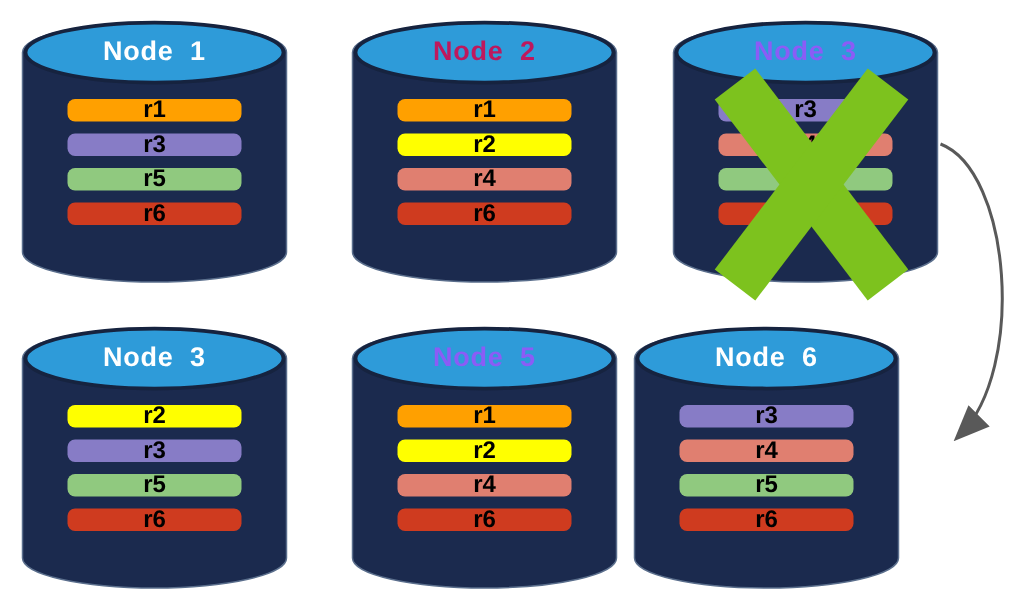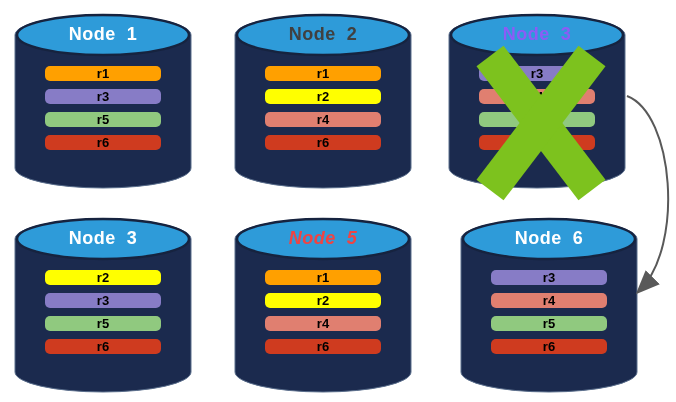--- a/index.html
+++ b/index.html
@@ -10,26 +10,26 @@
   .node{position:absolute;width:180px;height:186px;}
   .node svg.cyl{position:absolute;left:0;top:0;}
   .node-title{
     position:absolute;top:16px;left:0;width:100%;
     text-align:center;color:#fff;font-weight:bold;font-size:18px;
     letter-spacing:.5px;white-space:pre;
   }
   .bars{position:absolute;left:32px;top:58px;width:116px;}
   .bar{
     width:116px;height:15px;margin-bottom:8px;border-radius:5px;
-    text-align:center;font-weight:bold;font-size:13px;line-height:15px;
+    text-align:center;font-weight:bold;font-size:16px;line-height:15px;
     color:#000;
   }
   
   #node-1{left:13px;top:8px;}   #node-2{left:233px;top:8px;}  #node-3{left:447px;top:8px;}
-  #node-4{left:13px;top:212px;} #node-5{left:233px;top:212px;}#node-6{left:459px;top:212px;}
+  #node-4{left:13px;top:212px;} #node-5{left:233px;top:212px;}#node-6{left:421px;top:212px;}
   .overlay{position:absolute;left:0;top:0;pointer-events:none;}
 </style>
 </head>
 <body>
 
 <div class="canvas">
 
   <div class="node" id="node-1">
     <svg class="cyl" width="180" height="186" viewBox="0 0 180 186">
       <path class="cyl-body" d="M 2,27 A 88,20 0 0 1 178,27 L 178,160 A 88,20 0 0 1 2,160 Z" fill="#1B2A4E" stroke="#5A6E8C" stroke-width="1"></path>
@@ -42,21 +42,21 @@
       <div class="bar" style="background: rgb(144, 201, 127); color: rgb(0, 0, 0);">r5</div>
       <div class="bar" style="background: rgb(207, 59, 31); color: rgb(0, 0, 0);">r6</div>
     </div>
   </div>
 
   <div class="node" id="node-2">
     <svg class="cyl" width="180" height="186" viewBox="0 0 180 186">
       <path class="cyl-body" d="M 2,27 A 88,20 0 0 1 178,27 L 178,160 A 88,20 0 0 1 2,160 Z" fill="#1B2A4E" stroke="#5A6E8C" stroke-width="1"></path>
       <ellipse class="cyl-top" cx="90" cy="27" rx="86" ry="20" fill="#2E9BD9" stroke="#16233F" stroke-width="2.5"></ellipse>
     </svg>
-    <div class="node-title" style="color: #404040;">Node  2</div>
+    <div class="node-title" style="color: #be185d;">Node  2</div>
     <div class="bars">
       <div class="bar" style="background: rgb(255, 160, 0); color: rgb(0, 0, 0);">r1</div>
       <div class="bar" style="background: rgb(255, 255, 0); color: rgb(0, 0, 0);">r2</div>
       <div class="bar" style="background: rgb(224, 127, 112); color: rgb(0, 0, 0);">r4</div>
       <div class="bar" style="background: rgb(207, 59, 31); color: rgb(0, 0, 0);">r6</div>
     </div>
   </div>
 
   <div class="node" id="node-3">
     <svg class="cyl" width="180" height="186" viewBox="0 0 180 186">
@@ -84,21 +84,21 @@
       <div class="bar" style="background: rgb(144, 201, 127); color: rgb(0, 0, 0);">r5</div>
       <div class="bar" style="background: rgb(207, 59, 31); color: rgb(0, 0, 0);">r6</div>
     </div>
   </div>
 
   <div class="node" id="node-5">
     <svg class="cyl" width="180" height="186" viewBox="0 0 180 186">
       <path class="cyl-body" d="M 2,27 A 88,20 0 0 1 178,27 L 178,160 A 88,20 0 0 1 2,160 Z" fill="#1B2A4E" stroke="#5A6E8C" stroke-width="1"></path>
       <ellipse class="cyl-top" cx="90" cy="27" rx="86" ry="20" fill="#2E9BD9" stroke="#16233F" stroke-width="2.5"></ellipse>
     </svg>
-    <div class="node-title" style="color: #ef4444; font-style: italic;">Node  5</div>
+    <div class="node-title" style="color: #8b5cf6;">Node  5</div>
     <div class="bars">
       <div class="bar" style="background: rgb(255, 160, 0); color: rgb(0, 0, 0);">r1</div>
       <div class="bar" style="background: rgb(255, 255, 0); color: rgb(0, 0, 0);">r2</div>
       <div class="bar" style="background: rgb(224, 127, 112); color: rgb(0, 0, 0);">r4</div>
       <div class="bar" style="background: rgb(207, 59, 31); color: rgb(0, 0, 0);">r6</div>
     </div>
   </div>
 
   <div class="node" id="node-6">
     <svg class="cyl" width="180" height="186" viewBox="0 0 180 186">

